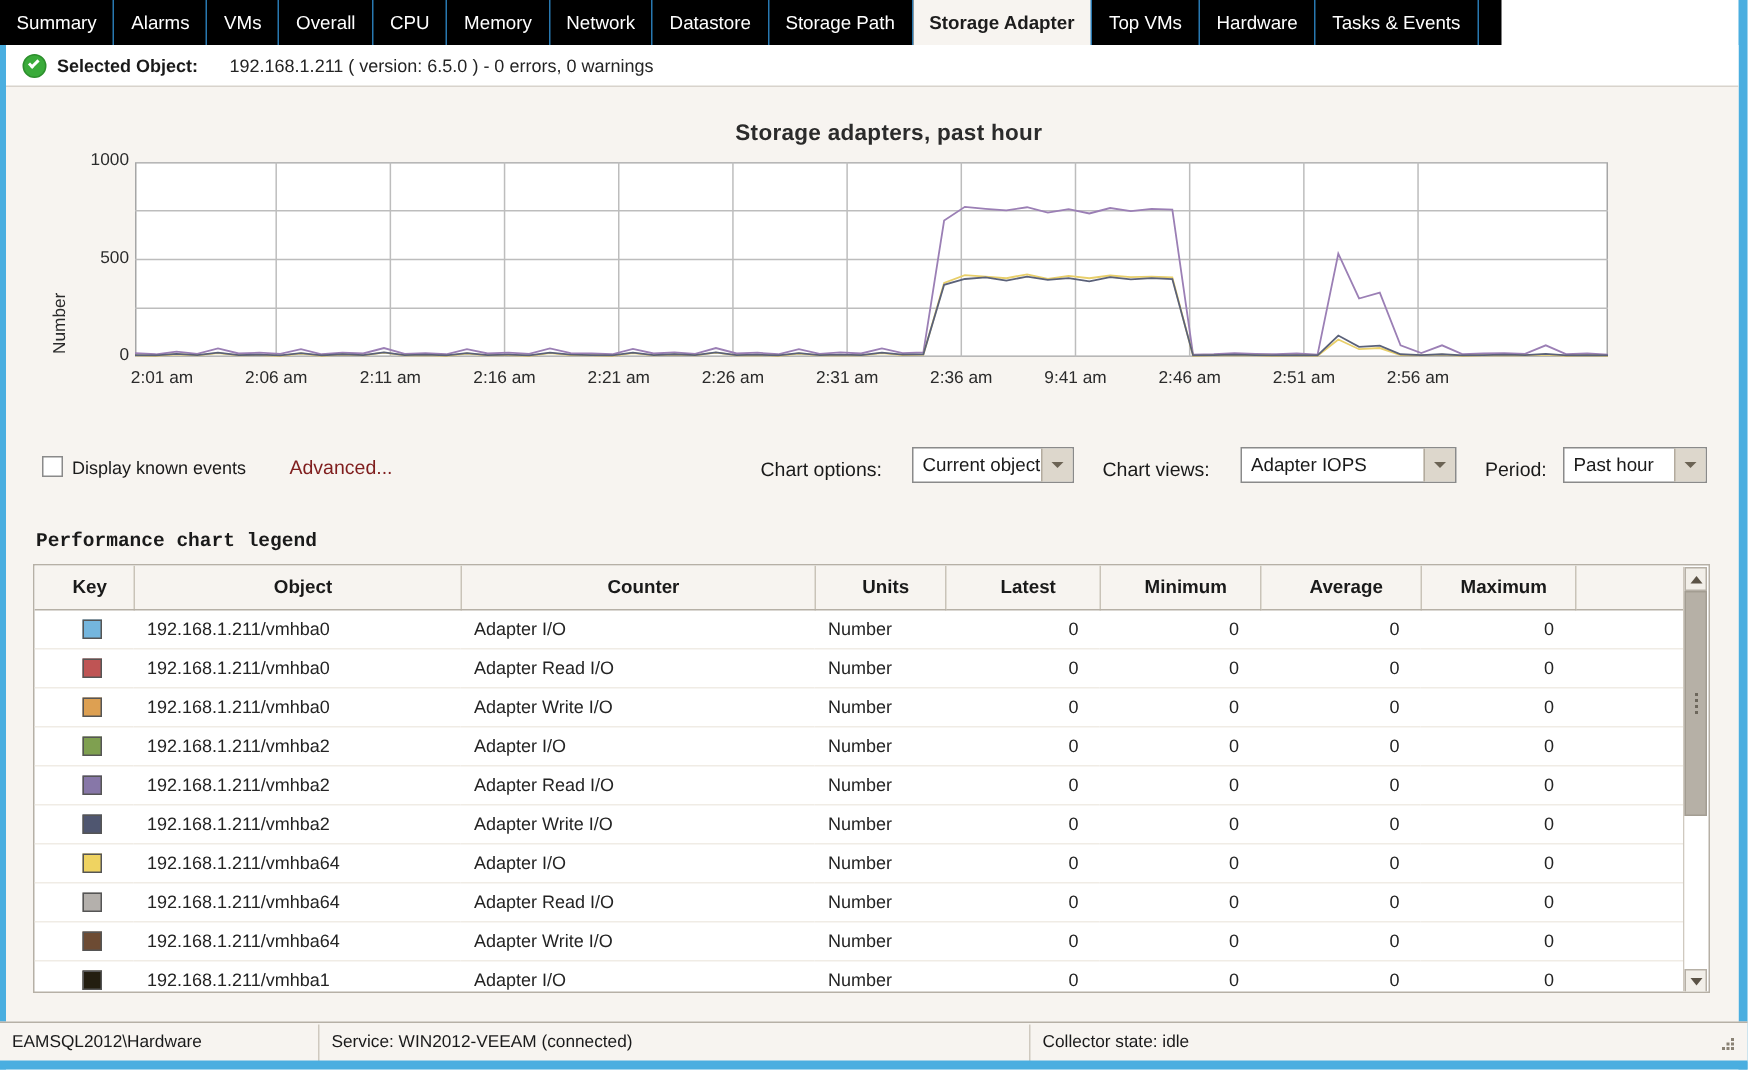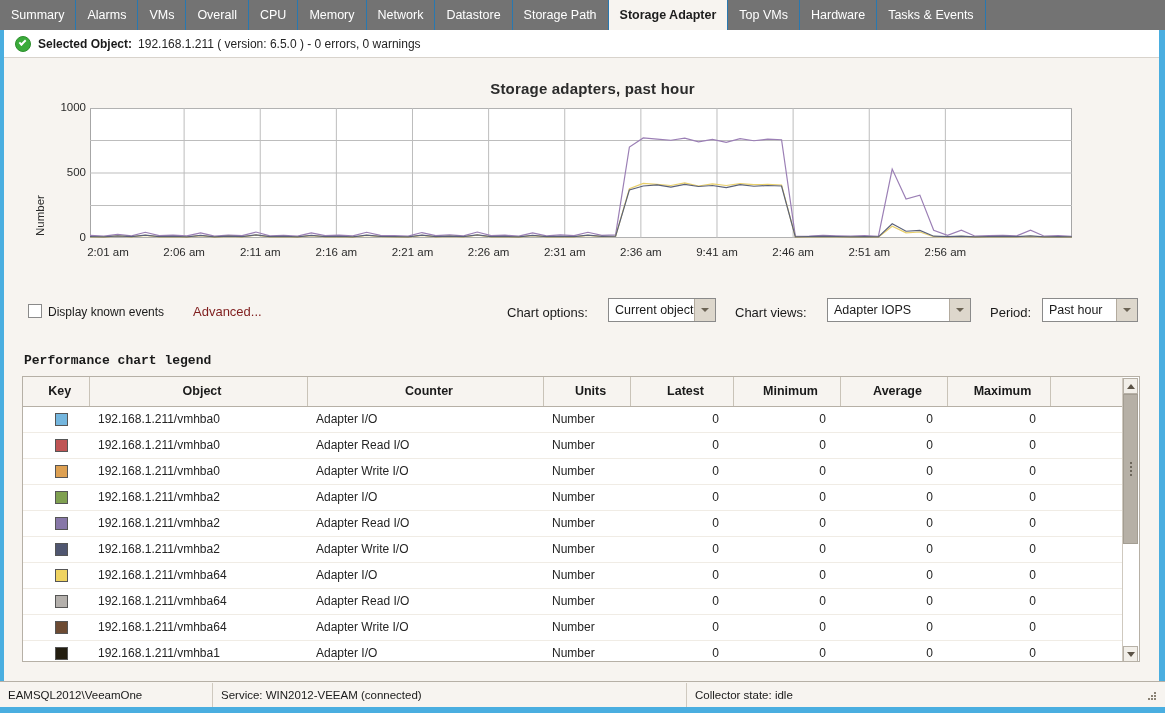--- a/index.html
+++ b/index.html
@@ -9,38 +9,38 @@
     font-family:"Liberation Sans","DejaVu Sans",sans-serif;
     font-size:12px;color:#1a1a1a;
   }
   #app{position:relative;width:1165px;height:713px;}
 
   
   .edge-left{position:absolute;left:0;top:0;width:4px;height:713px;background:#4aaee0;}
   .edge-right{position:absolute;right:0;top:0;width:6px;height:713px;background:#4aaee0;}
 
   
-  .tabbar{position:absolute;left:0;top:0;width:1165px;height:30px;background:#737373;
+  .tabbar{position:absolute;left:0;top:0;width:1001px;height:30px;background:#000000;
           display:flex;align-items:flex-end;}
   .tab{display:flex;align-items:center;justify-content:center;padding:0 11px;
        color:#ffffff;font-size:12.5px;height:30px;cursor:default;white-space:nowrap;
        border-right:1px solid #2878b0;}
   .tab.active{background:#f7f4f0;color:#1d1d1d;font-weight:bold;}
 
   
   .selbar{position:absolute;left:4px;top:30px;width:1155px;height:28px;background:#ffffff;
           border-bottom:1px solid #d8d3cc;display:flex;align-items:center;padding-left:11px;
           box-sizing:border-box;}
   .ok-icon{width:14px;height:14px;border-radius:50%;background:#3aab3a;
            border:1px solid #2d8f2d;display:inline-flex;align-items:center;
            justify-content:center;margin-right:7px;position:relative;}
   .ok-icon:after{content:"";position:absolute;left:3px;top:3px;width:5px;height:2px;
            border-left:2px solid #fff;border-bottom:2px solid #fff;
            transform:rotate(-45deg);}
-  .sel-label{font-weight:bold;font-size:12px;color:#1a1a1a;margin-right:6px;}
+  .sel-label{font-weight:bold;font-size:12px;color:#1a1a1a;margin-right:21px;}
   .sel-value{font-size:12px;color:#242424;}
 
   
   .content{position:absolute;left:4px;top:58px;width:1155px;height:623px;background:#f7f4f0;
            overflow:hidden;}
 
   
   .chart-title{position:absolute;left:11px;top:22px;width:1155px;text-align:center;
                font-size:15px;font-weight:bold;color:#2b2b2b;letter-spacing:.2px;}
   .chart-wrap{position:absolute;left:0;top:48px;width:1155px;height:225px;}
@@ -371,21 +371,21 @@
           </div>
         </div>
         <div class="vs-btn vs-down vs-down-pos">
             <i></i>
           </div>
       </div>
     </div>
   </div>
 
   <div class="statusbar">
-    <div class="st-cell" style="width:213px;">EAMSQL2012\VeeamOne</div>
+    <div class="st-cell" style="width:213px;">EAMSQL2012\Hardware</div>
     <div class="st-cell" style="width:474px;">Service: WIN2012-VEEAM (connected)</div>
     <div class="st-cell" style="width:478px;border-right:none;">Collector state:  idle</div>
   </div>
   <div class="resize-grip">
     <span style="left:6px;top:0;"></span>
     <span style="left:3px;top:3px;"></span>
       <span style="left:6px;top:3px;"></span>
     <span style="left:0;top:6px;"></span>
       <span style="left:3px;top:6px;"></span>
       <span style="left:6px;top:6px;"></span>

